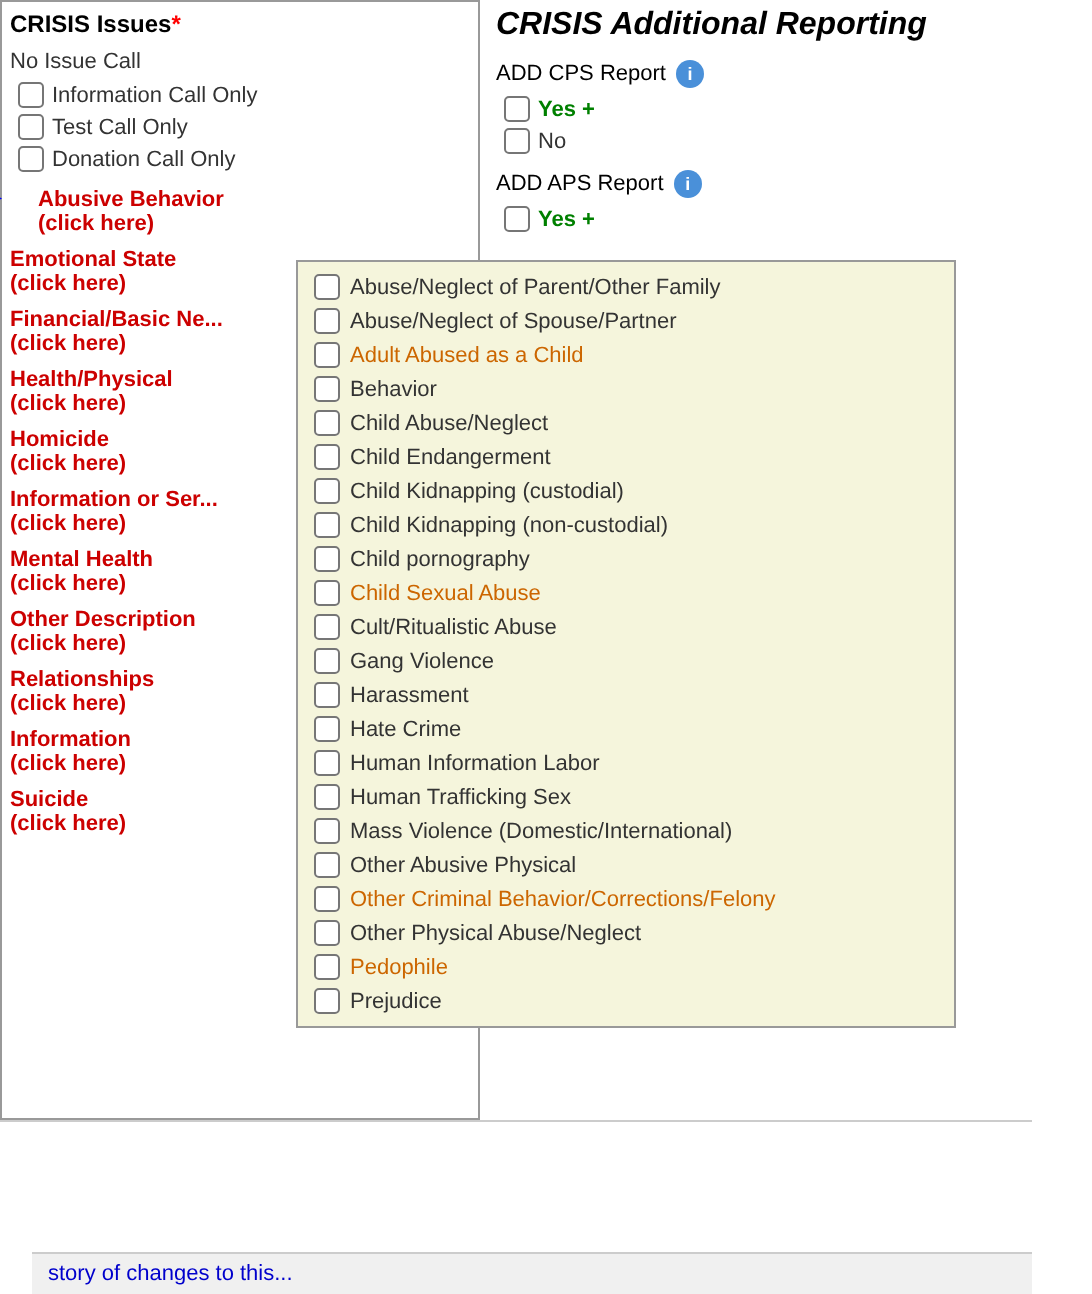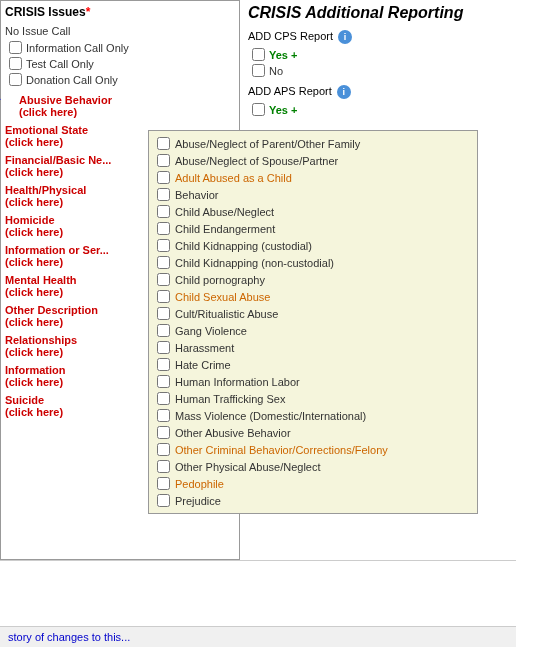--- a/index.html
+++ b/index.html
@@ -171,21 +171,21 @@
 
     .dropdown-item.highlighted {
       color: #cc6600;
       align-items: flex-end;
     }
 
     
     .bottom-bar {
       position: absolute;
       bottom: 0;
-      left: 0;
+      left: 16px;
       right: 0;
       padding: 4px 8px;
       border-top: 1px solid #ccc;
       background: #f0f0f0;
       font-size: 11px;
       color: #0000cc;
     }
   </style>
 </head>
 <body>
@@ -380,21 +380,21 @@
       <div class="dropdown-item">
         <input type="checkbox" style="">
         <span>Human Trafficking Sex</span>
       </div>
       <div class="dropdown-item">
         <input type="checkbox" style="">
         <span>Mass Violence (Domestic/International)</span>
       </div>
       <div class="dropdown-item">
         <input type="checkbox" style="">
-        <span>Other Abusive Behavior</span>
+        <span>Other Abusive Physical</span>
       </div>
       <div class="dropdown-item highlighted">
         <input type="checkbox" style="">
         <span>Other Criminal Behavior/Corrections/Felony</span>
       </div>
       <div class="dropdown-item">
         <input type="checkbox" style="">
         <span>Other Physical Abuse/Neglect</span>
       </div>
       <div class="dropdown-item highlighted">

